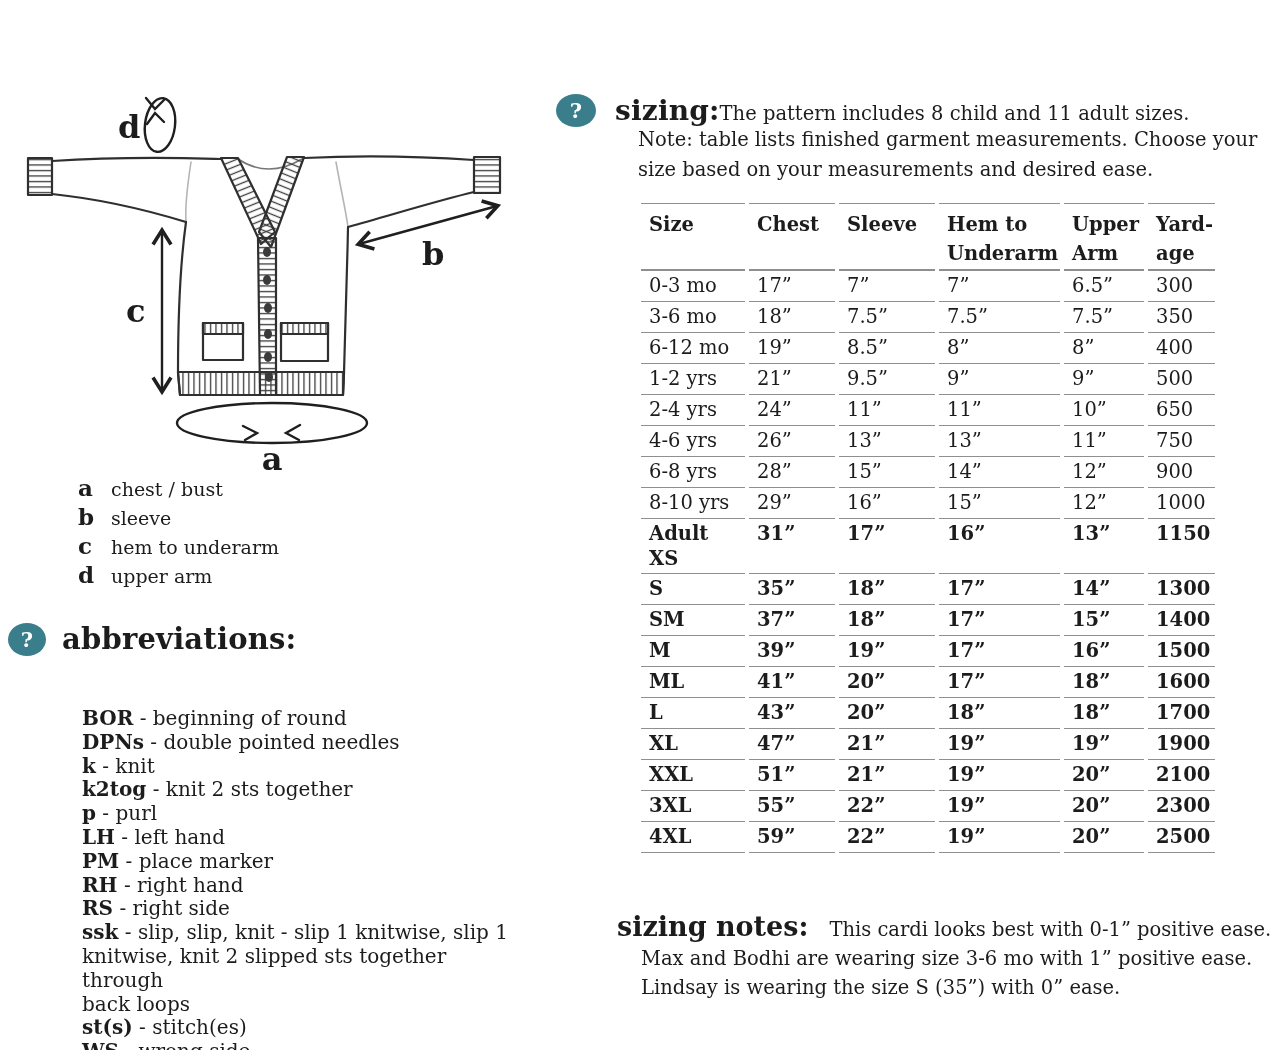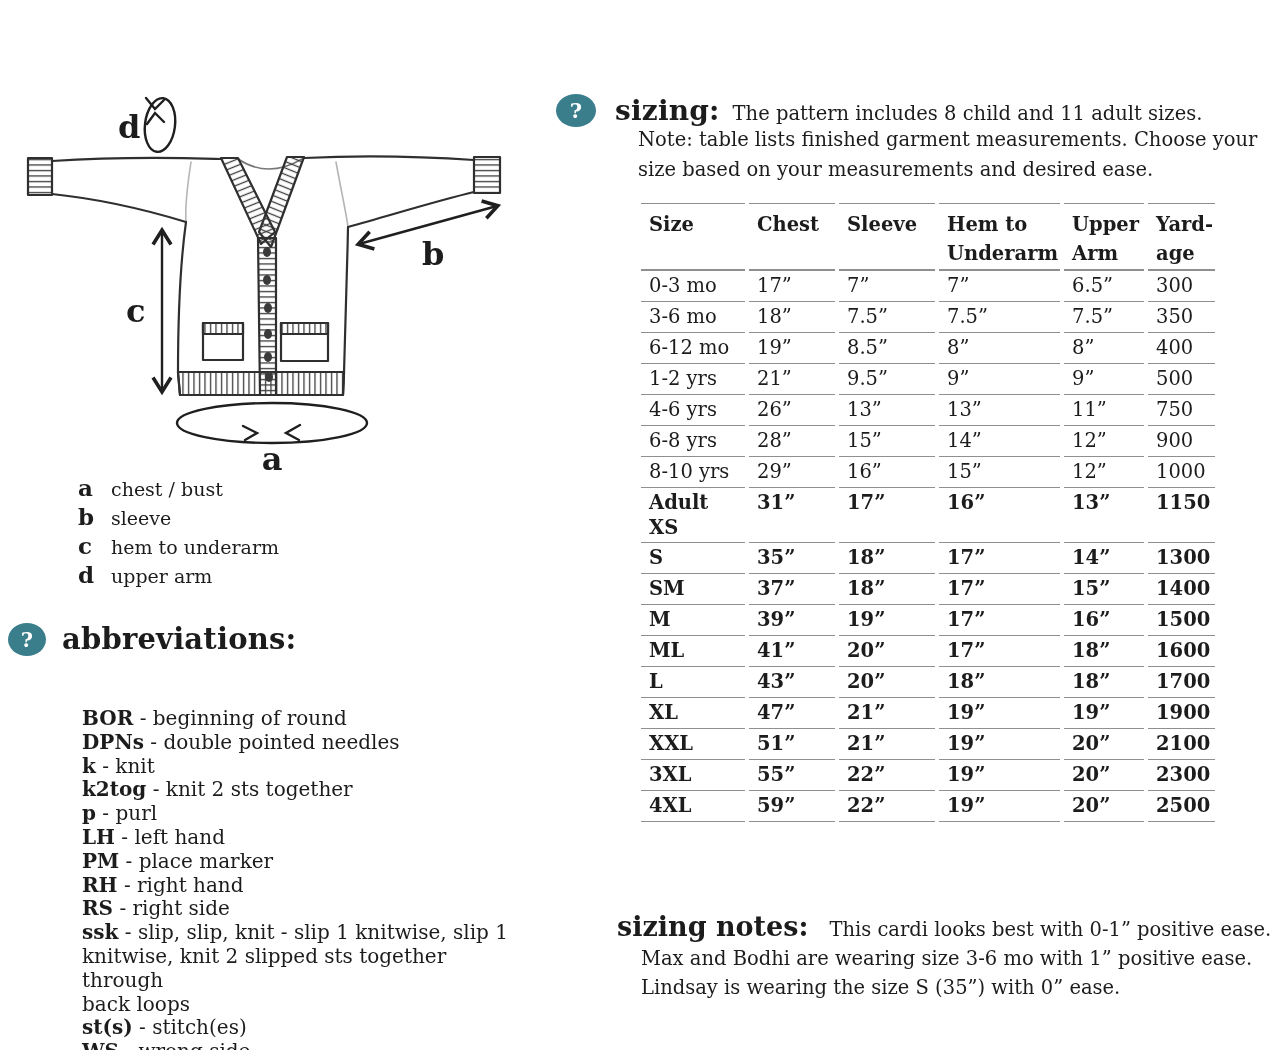--- a/index.html
+++ b/index.html
@@ -21,21 +21,21 @@
     display:inline-flex;align-items:center;justify-content:center;
     width:40px;height:33px;border-radius:50%;
     background:var(--teal);color:#ffffff;
     font-weight:bold;font-size:21px;line-height:1;
     flex:0 0 auto;
   }
   .qicon.small{width:38px;height:33px;}
 
   
   #sizing-header{left:556px;top:94px;display:flex;align-items:center;gap:19px;}
-  #sizing-header .head-line{display:flex;align-items:baseline;gap:13px;white-space:nowrap;}
+  #sizing-header .head-line{display:flex;align-items:baseline;white-space:nowrap;}
   .slab-heading{font-weight:bold;font-size:28px;letter-spacing:.2px;}
   .body-text{font-size:19.5px;}
   #sizing-note{left:638px;top:125px;font-size:19.5px;line-height:29.5px;}
 
   
   #size-table-wrap{left:637px;top:203px;}
   table{border-collapse:separate;border-spacing:4px 0;}
   th,td{
     text-align:left;vertical-align:top;
     border-top:1.5px solid var(--line);
@@ -270,20 +270,28 @@
         </tr>
         <tr>
           <td>1-2 yrs</td>
           <td>21”</td>
           <td>9.5”</td>
           <td>9”</td>
           <td>9”</td>
           <td>500</td>
         </tr>
         <tr>
+          <td>2-4 yrs</td>
+          <td>24”</td>
+          <td>11”</td>
+          <td>11”</td>
+          <td>10”</td>
+          <td>650</td>
+        </tr>
+        <tr>
           <td>4-6 yrs</td>
           <td>26”</td>
           <td>13”</td>
           <td>13”</td>
           <td>11”</td>
           <td>750</td>
         </tr>
         <tr>
           <td>6-8 yrs</td>
           <td>28”</td>

